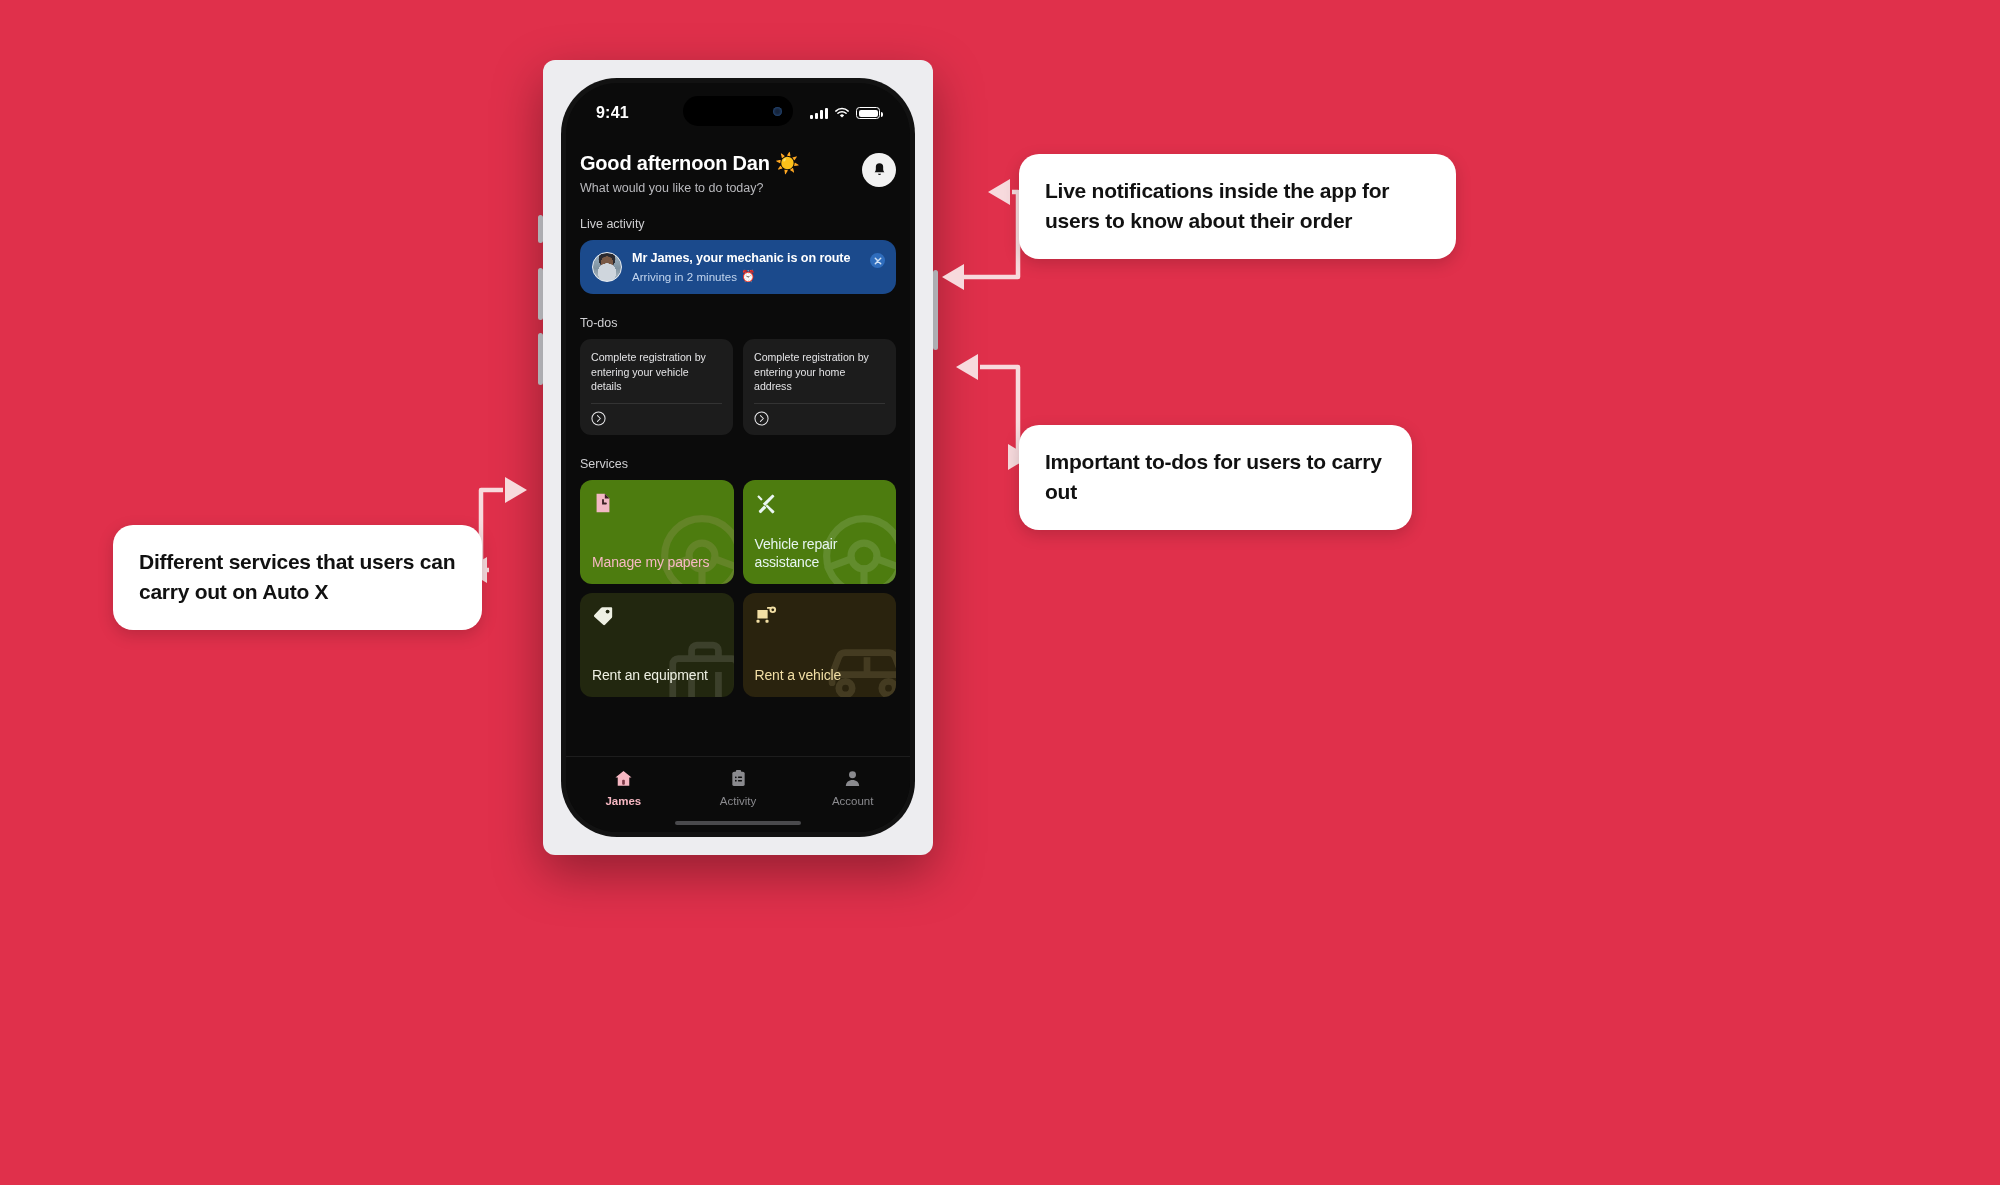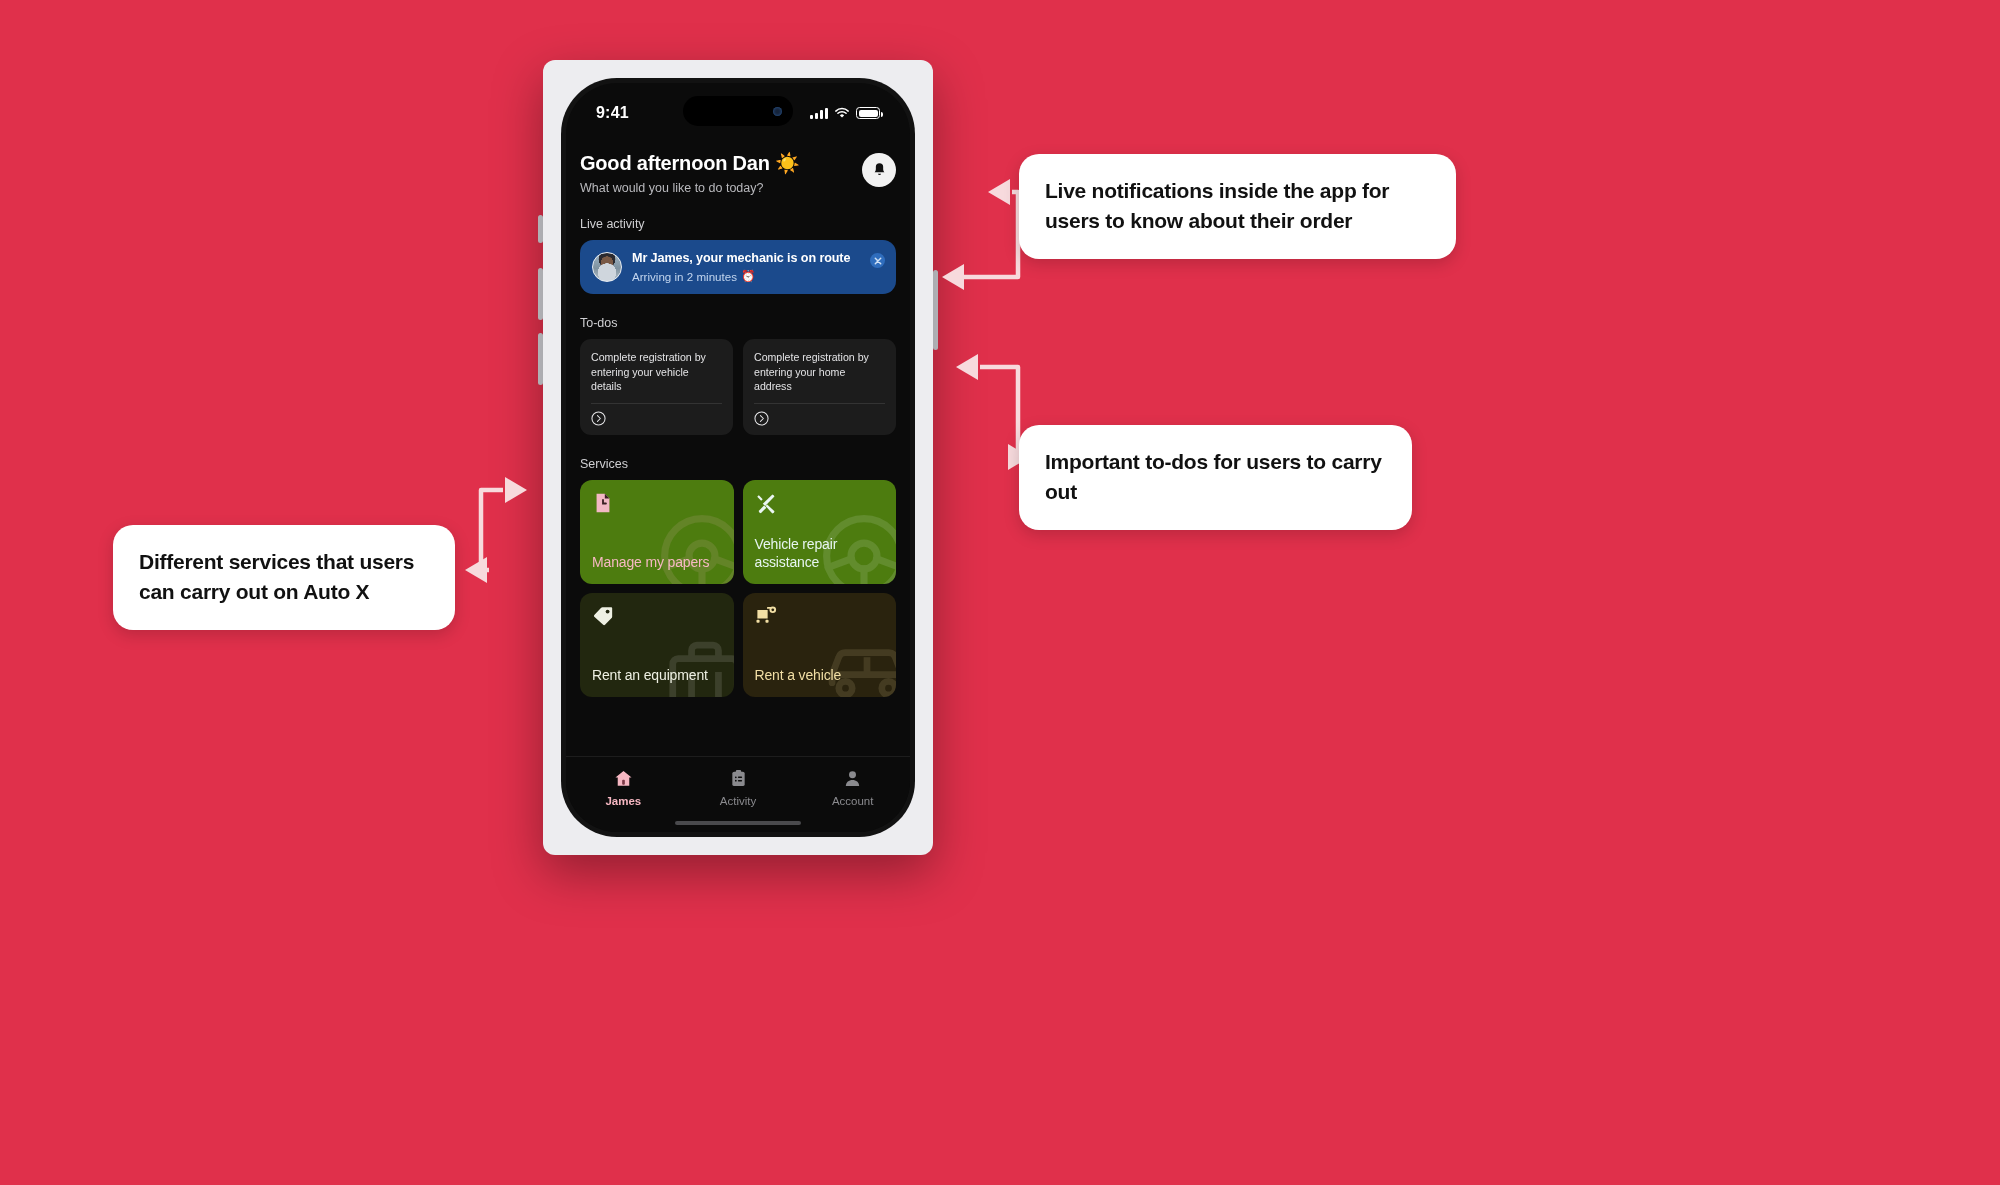--- a/index.html
+++ b/index.html
@@ -149,21 +149,21 @@
     position:absolute;
     background:#fff; color:#111;
     border-radius:20px;
     box-shadow:0 5px 16px rgba(0,0,0,.17);
     padding:22px 26px;
     font-size:21px; line-height:1.45; font-weight:600;
     letter-spacing:-.25px;
   }
   #callout-notifications{ left:1019px; top:154px; width:437px; }
   #callout-todos{ left:1019px; top:425px; width:393px; }
-  #callout-services{ left:113px; top:525px; width:342px; }
+  #callout-services{ left:113px; top:525px; width:369px; }
 
   .connector{ position:absolute; pointer-events:none; }
 </style>
 </head>
 <body style="background: rgb(224, 48, 75);">
 
 <div class="side-btn sb-silent"></div>
 <div class="side-btn sb-up"></div>
 <div class="side-btn sb-down"></div>
 <div class="side-btn sb-power"></div>

